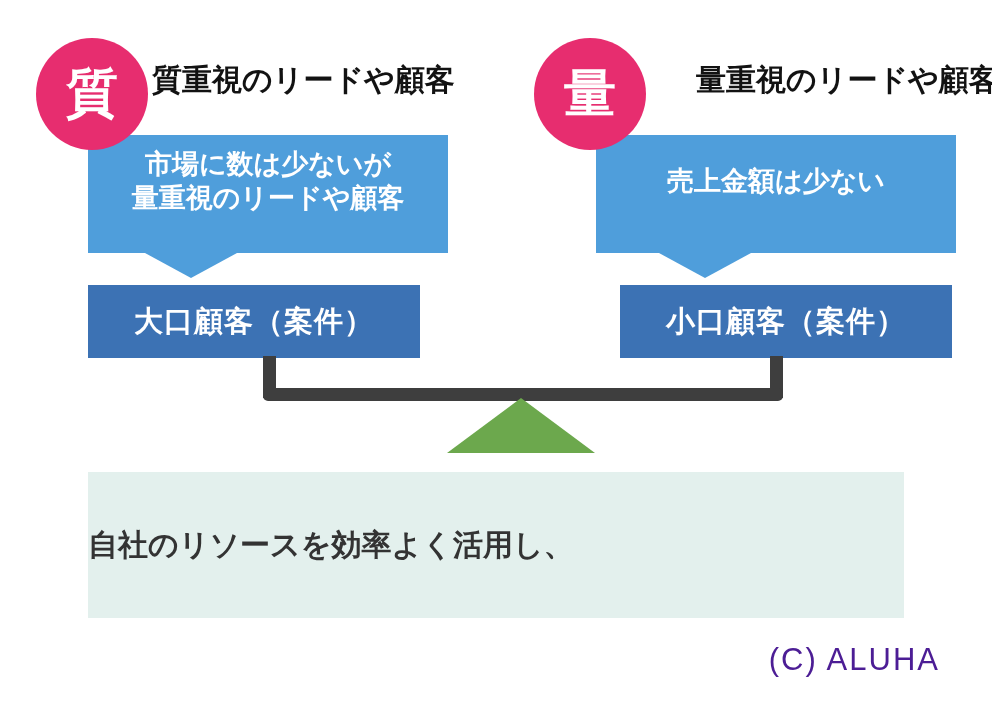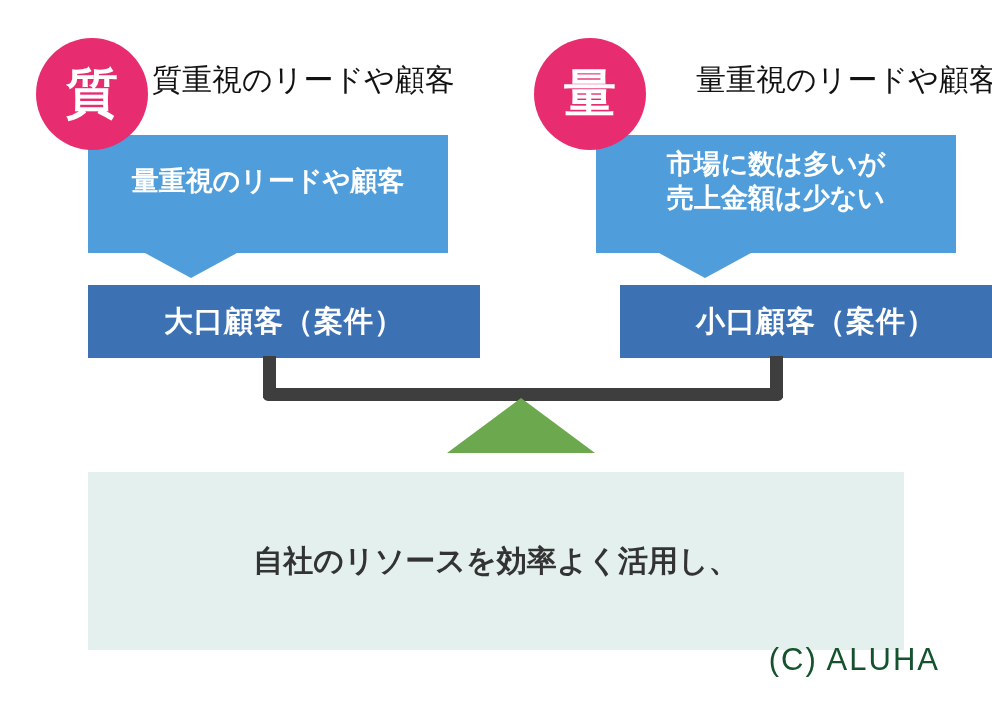--- a/index.html
+++ b/index.html
@@ -2,70 +2,70 @@
 <html><head>
 <meta charset="utf-8">
 <style>
   html,body{margin:0;padding:0;background:#ffffff;}
   body{font-family:"Liberation Sans","DejaVu Sans",sans-serif;}
   .canvas{position:relative;width:992px;height:708px;background:#ffffff;overflow:hidden;}
 
   .badge{position:absolute;width:112px;height:112px;border-radius:50%;background:#E72D6F;
          color:#ffffff;display:flex;align-items:center;justify-content:center;
          font-size:52px;font-weight:bold;z-index:3;}
-  .heading{position:absolute;font-size:30px;font-weight:400;color:#121212;white-space:nowrap;}
+  .heading{position:absolute;font-size:30px;font-weight:700;color:#121212;white-space:nowrap;}
 
   .bubble{position:absolute;width:360px;height:118px;background:#4F9EDB;color:#ffffff;
           display:flex;flex-direction:column;align-items:center;justify-content:center;
           box-sizing:border-box;padding-bottom:26px;
           font-size:27px;font-weight:bold;line-height:34px;z-index:2;text-align:center;}
   .tail{position:absolute;top:100%;width:0;height:0;
         border-left:46px solid transparent;border-right:46px solid transparent;
         border-top:25px solid #4F9EDB;}
 
-  .bigbox{position:absolute;width:392px;height:73px;background:#3C72B4;color:#ffffff;
+  .bigbox{position:absolute;width:332px;height:73px;background:#3C72B4;color:#ffffff;
           display:flex;align-items:center;justify-content:center;
           font-size:29px;font-weight:800;letter-spacing:1px;}
 
   .beam-v{position:absolute;width:13px;height:42px;background:#3E3E3E;}
   .beam-h{position:absolute;width:520px;height:13px;background:#3E3E3E;border-radius:5px;}
   .fulcrum{position:absolute;width:0;height:0;
            border-left:74px solid transparent;border-right:74px solid transparent;
            border-bottom:55px solid #6CA84D;}
 
-  .conclusion{position:absolute;left:88px;top:472px;width:816px;height:178px;background:#E3F0ED;
-              display:flex;flex-direction:column;align-items:center;justify-content:center;
+  .conclusion{position:absolute;left:88px;top:472px;width:816px;height:146px;background:#E3F0ED;
+              display:flex;flex-direction:column;align-items:flex-start;justify-content:center;
               font-size:30px;font-weight:800;color:#333333;line-height:44px;text-align:center;}
 
-  .credit{position:absolute;right:52px;top:642px;font-size:31px;color:#14532d;letter-spacing:2px;}
+  .credit{position:absolute;right:52px;top:642px;font-size:31px;color:#4c1d95;letter-spacing:2px;}
 </style>
 </head>
 <body>
 
 <div class="canvas">
 
   <div class="badge" style="left:36px;top:38px;">
     <span>質</span>
   </div>
   <div class="heading" style="left:152px;top:60px;">質重視のリードや顧客</div>
 
   <div class="bubble" style="left:88px;top:135px;">
+    <span>市場に数は少ないが</span>
     <span>量重視のリードや顧客</span>
     <span class="tail" style="left:57px;"></span>
   </div>
 
   <div class="bigbox" style="left:88px;top:285px;">大口顧客（案件）</div>
 
   <div class="badge" style="left:534px;top:38px;">
     <span>量</span>
   </div>
   <div class="heading" style="left:696px;top:60px;">量重視のリードや顧客</div>
 
   <div class="bubble" style="left:596px;top:135px;">
-    <span>市場に数は多いが</span>
     <span>売上金額は少ない</span>
     <span class="tail" style="left:63px;"></span>
   </div>
 
   <div class="bigbox" style="left:620px;top:285px;">小口顧客（案件）</div>
 
   <div class="beam-v" style="left:263px;top:356px;"></div>
   <div class="beam-v" style="left:770px;top:356px;"></div>
   <div class="beam-h" style="left:263px;top:388px;"></div>
   <div class="fulcrum" style="left:447px;top:398px;"></div>

